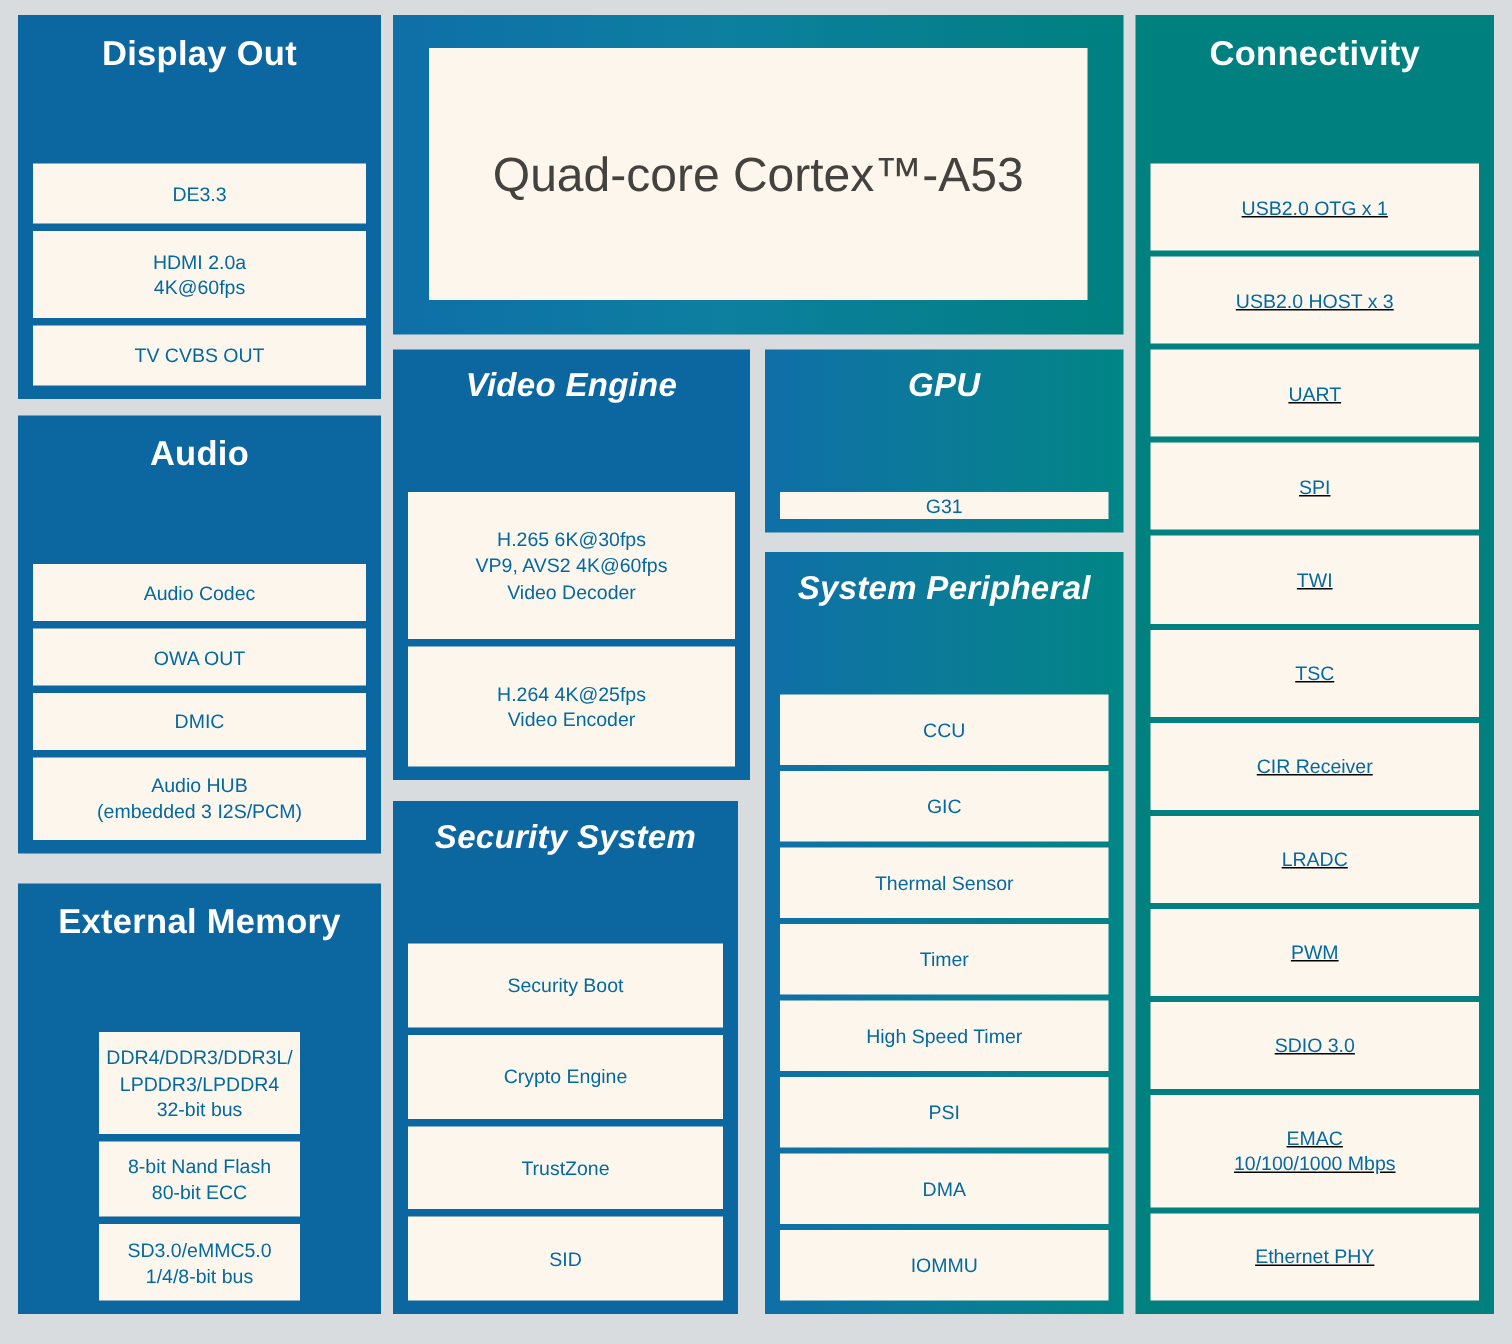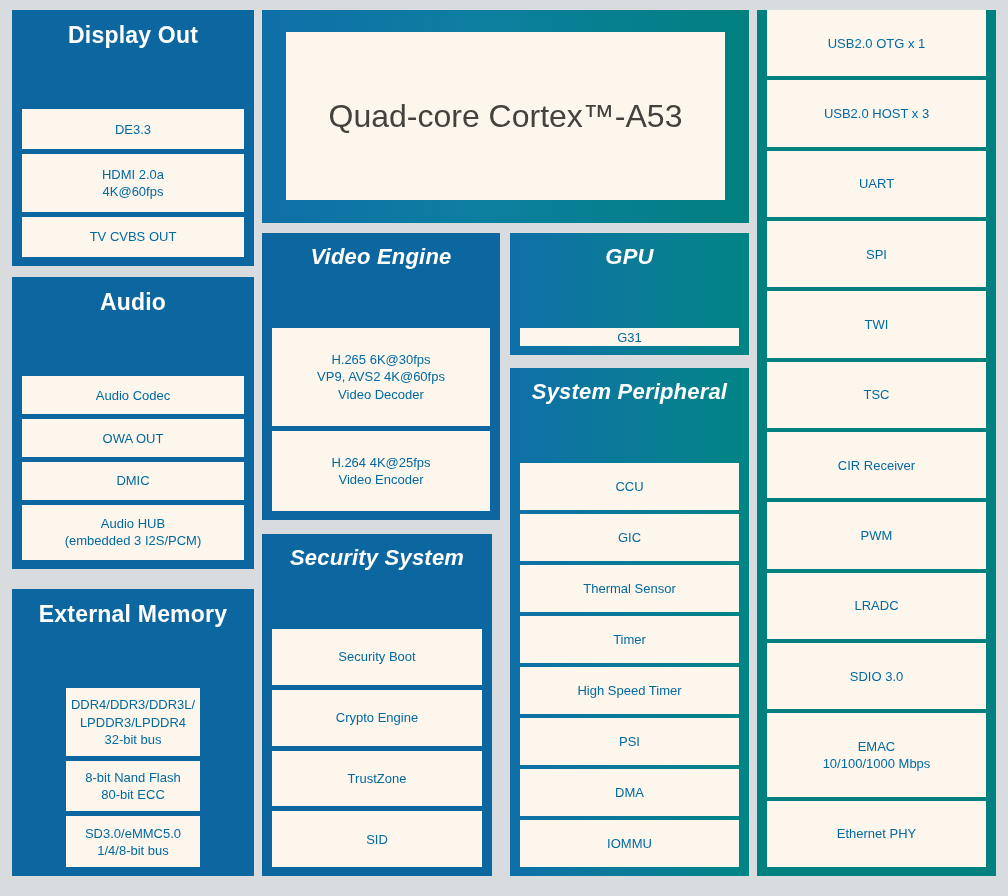--- a/index.html
+++ b/index.html
@@ -84,21 +84,21 @@
 
   #panel-cpu             { left: 262px; top: 10px;  width: 487px; height: 213px; padding: 22px 24px 23px 24px; }
   #panel-video-engine    { left: 262px; top: 233px; width: 238px; height: 287px; }
   #panel-security        { left: 262px; top: 534px; width: 230px; height: 342px; }
 
   #panel-gpu             { left: 510px; top: 233px; width: 239px; height: 122px; }
   #panel-sysperiph       { left: 510px; top: 368px; width: 239px; height: 508px; }
 
   #panel-connectivity    { left: 757px; top: 10px;  width: 239px; height: 866px; }
 
-  #panel-connectivity .cells { gap: 4px; }
+  #panel-connectivity .cells { gap: 4px; text-decoration: underline; }
   #panel-sysperiph .cells    { gap: 4px; justify-content: space-between; }
 </style>
 </head>
 <body>
 
 <div class="canvas">
 
   <section class="panel panel-blue" id="panel-display-out">
     <div class="panel-title t-lg">Display Out</div>
     <div class="cells">
@@ -241,20 +241,21 @@
       <div class="cell">
         <span>DMA</span>
       </div>
       <div class="cell">
         <span>IOMMU</span>
       </div>
     </div>
   </section>
 
   <section class="panel panel-teal" id="panel-connectivity">
+    <div class="panel-title t-lg">Connectivity</div>
     <div class="cells">
       <div class="cell">
         <span>USB2.0 OTG x 1</span>
       </div>
       <div class="cell">
         <span>USB2.0 HOST x 3</span>
       </div>
       <div class="cell">
         <span>UART</span>
       </div>
@@ -264,24 +265,24 @@
       <div class="cell">
         <span>TWI</span>
       </div>
       <div class="cell">
         <span>TSC</span>
       </div>
       <div class="cell">
         <span>CIR Receiver</span>
       </div>
       <div class="cell">
+        <span>LRADC</span>
+      </div>
+      <div class="cell">
         <span>PWM</span>
-      </div>
-      <div class="cell">
-        <span>LRADC</span>
       </div>
       <div class="cell">
         <span>SDIO 3.0</span>
       </div>
       <div class="cell">
         <div>
           <span>EMAC</span>
           <span>10/100/1000 Mbps</span>
         </div>
       </div>

